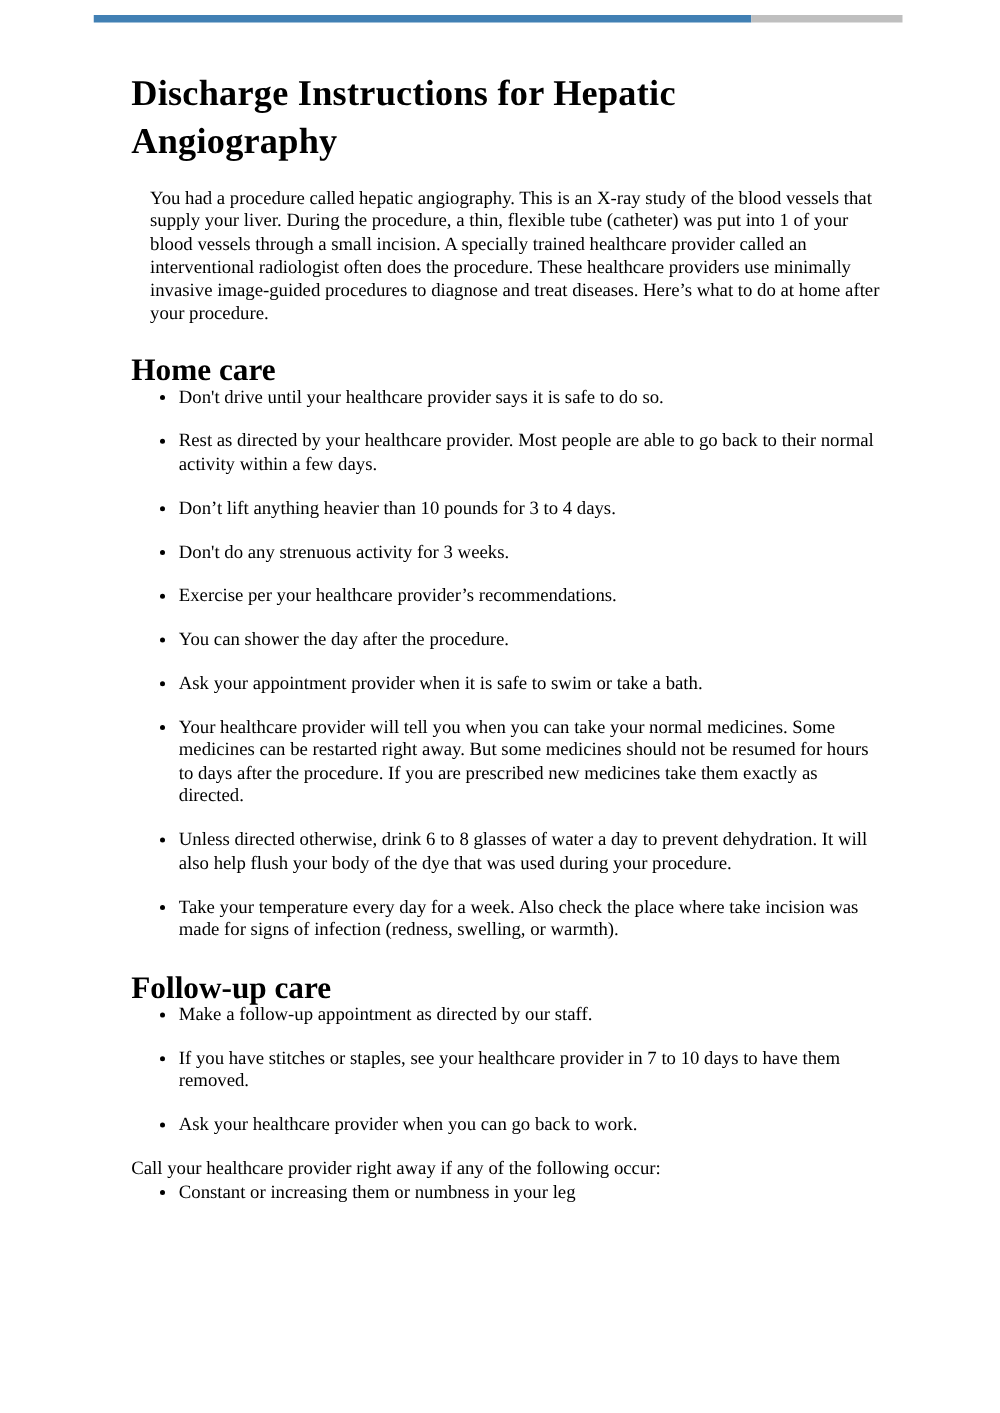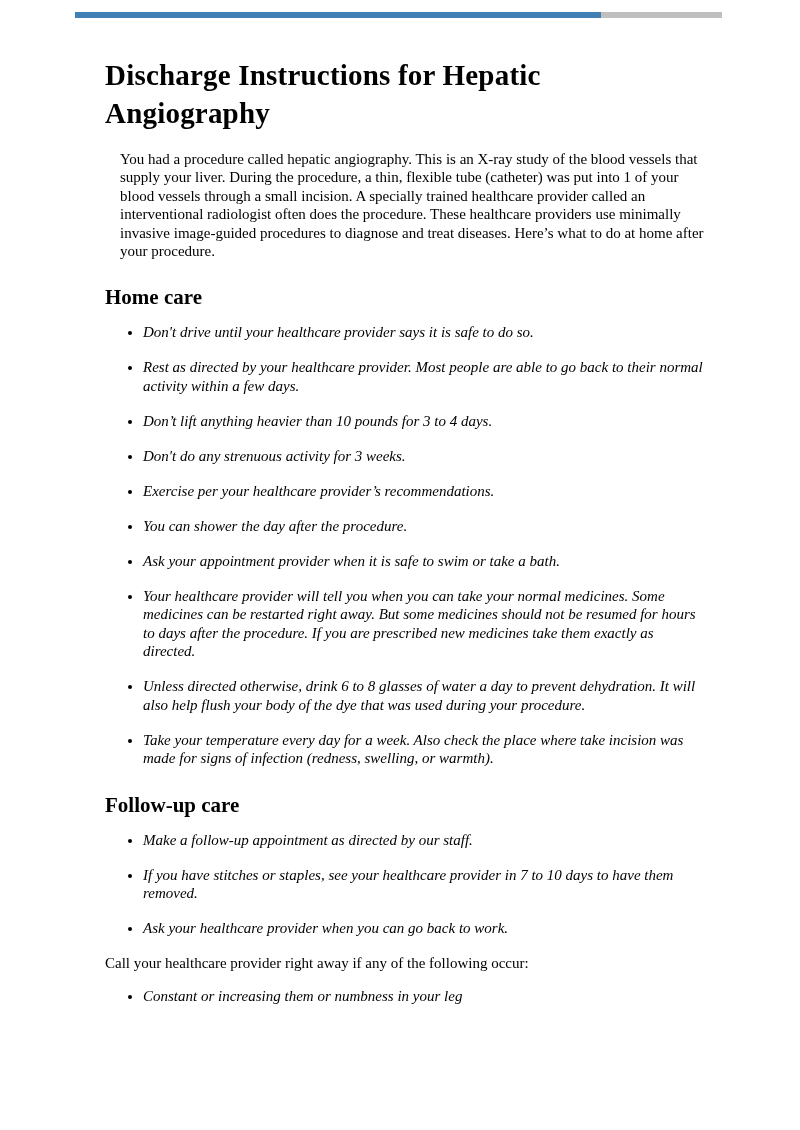--- a/index.html
+++ b/index.html
@@ -38,34 +38,33 @@
     font-weight: bold;
     letter-spacing: 0.2px;
   }
   p.intro {
     margin: 18px 0 0 15px;
     font-size: 15px;
     line-height: 18.4px;
   }
   h2 {
     margin: 25px 0 0 0;
-    font-size: 21px;
+    font-size: 25px;
     line-height: 24px;
     font-weight: bold;
   }
   section p.section-intro {
     margin: 16px 0 0 0;
     font-size: 15px;
     line-height: 18.4px;
   }
   section ul {
-    margin: 14px 0 0 0;
+    margin: 0 0 0 0;
     padding-left: 38px;
     list-style-type: disc;
-    font-style: italic;
   }
   section ul li {
     font-size: 15px;
     line-height: 18.5px;
     margin-bottom: 16.5px;
   }
   
   .footer {
     position: absolute;
     top: 1096px;

